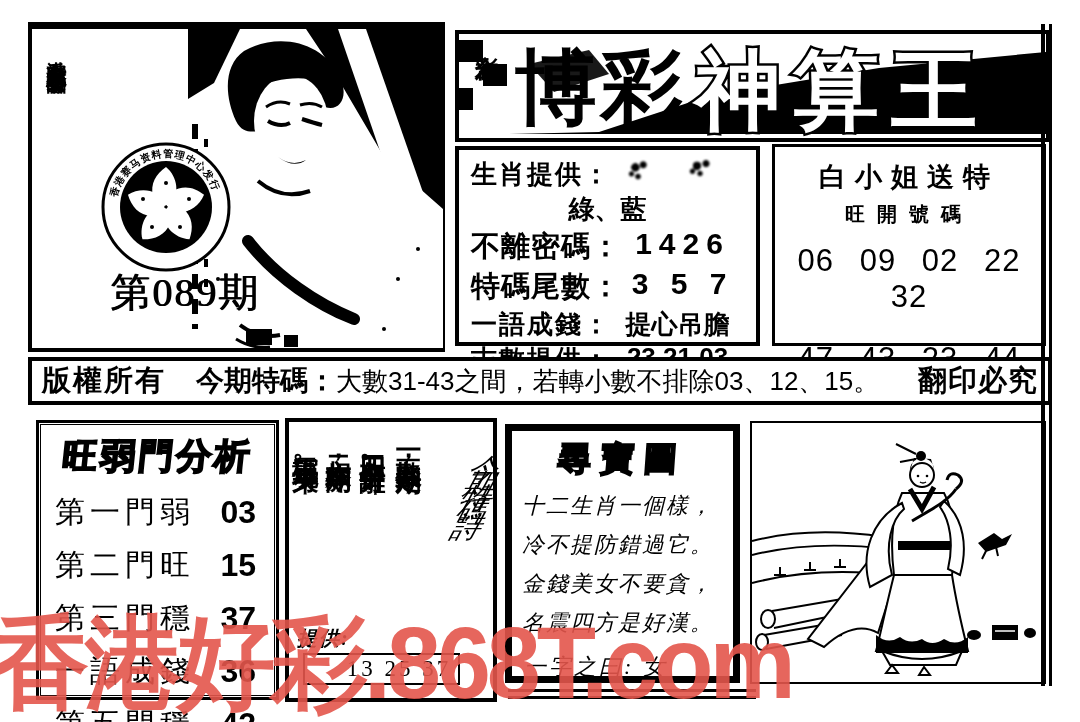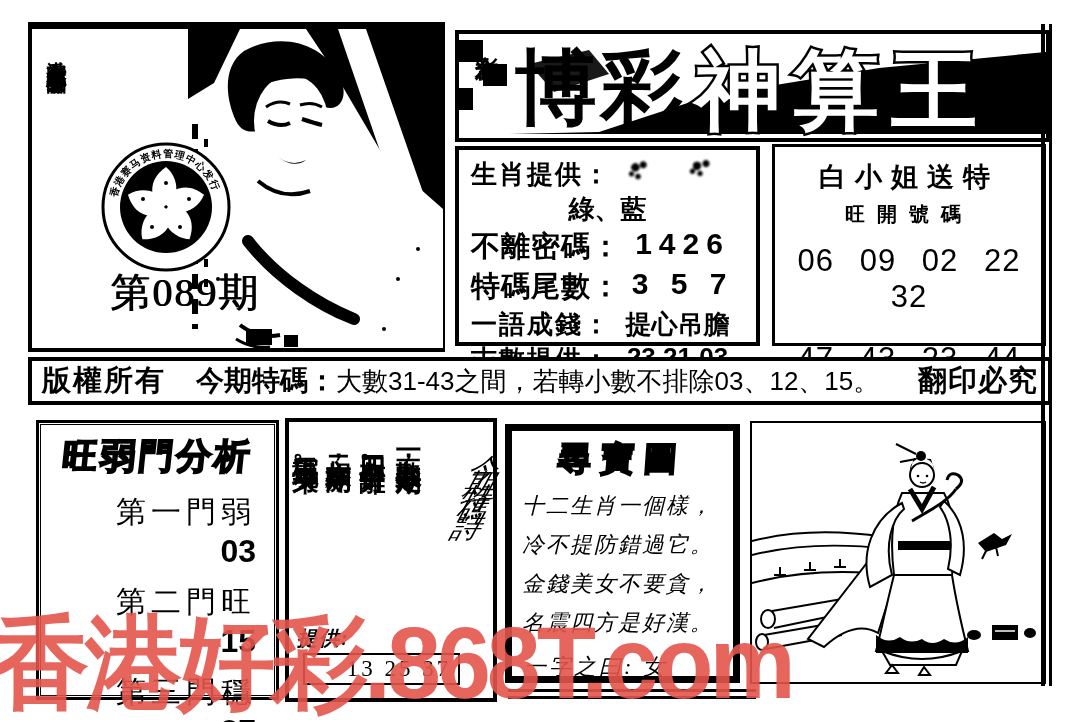--- a/index.html
+++ b/index.html
@@ -56,22 +56,22 @@
   #band-label{font-size:28px;font-weight:900;margin-left:30px;font-family:"Liberation Sans",sans-serif;}
   #band-text{font-size:26px;font-weight:500;font-family:"Liberation Sans",sans-serif;}
   #band-right{font-size:29px;font-weight:900;margin-left:auto;letter-spacing:1px;
               font-family:"Liberation Sans",sans-serif;}
 
   
   #gate-panel{left:36px;top:420px;width:243px;height:280px;border:3px solid #000;box-sizing:border-box;
               background:#fff;box-shadow:inset 0 0 0 1px #fff, inset 0 0 0 2px #000;}
   #gate-title{margin:10px auto 4px auto;text-align:center;font-size:35px;font-weight:bold;
               letter-spacing:3px;color:#fff;-webkit-text-stroke:2px #000;transform:skewX(-6deg);}
-  .gate-row{display:flex;justify-content:space-between;align-items:flex-end;padding:0 20px 0 16px;
-            margin-top:12px;flex-direction:column;}
+  .gate-row{display:flex;justify-content:space-between;align-items:center;padding:0 20px 0 16px;
+            margin-top:12px;}
   .gate-label{font-size:30px;letter-spacing:5px;}
   .gate-value{font-size:32px;font-weight:bold;font-family:"Liberation Sans",sans-serif;}
 
   
   #poem-panel{left:285px;top:418px;width:212px;height:284px;border:4px solid #000;
               box-sizing:border-box;background:#fff;}
   #poem-title{right:16px;top:10px;height:258px;font-size:29px;letter-spacing:14px;
               font-style:italic;transform:skewX(-16deg);}
   .poem-col{top:14px;font-size:26px;font-weight:bold;letter-spacing:2px;line-height:1;}
   #poem-col-0{left:106px;} #poem-col-1{left:70px;} #poem-col-2{left:36px;} #poem-col-3{left:3px;}

